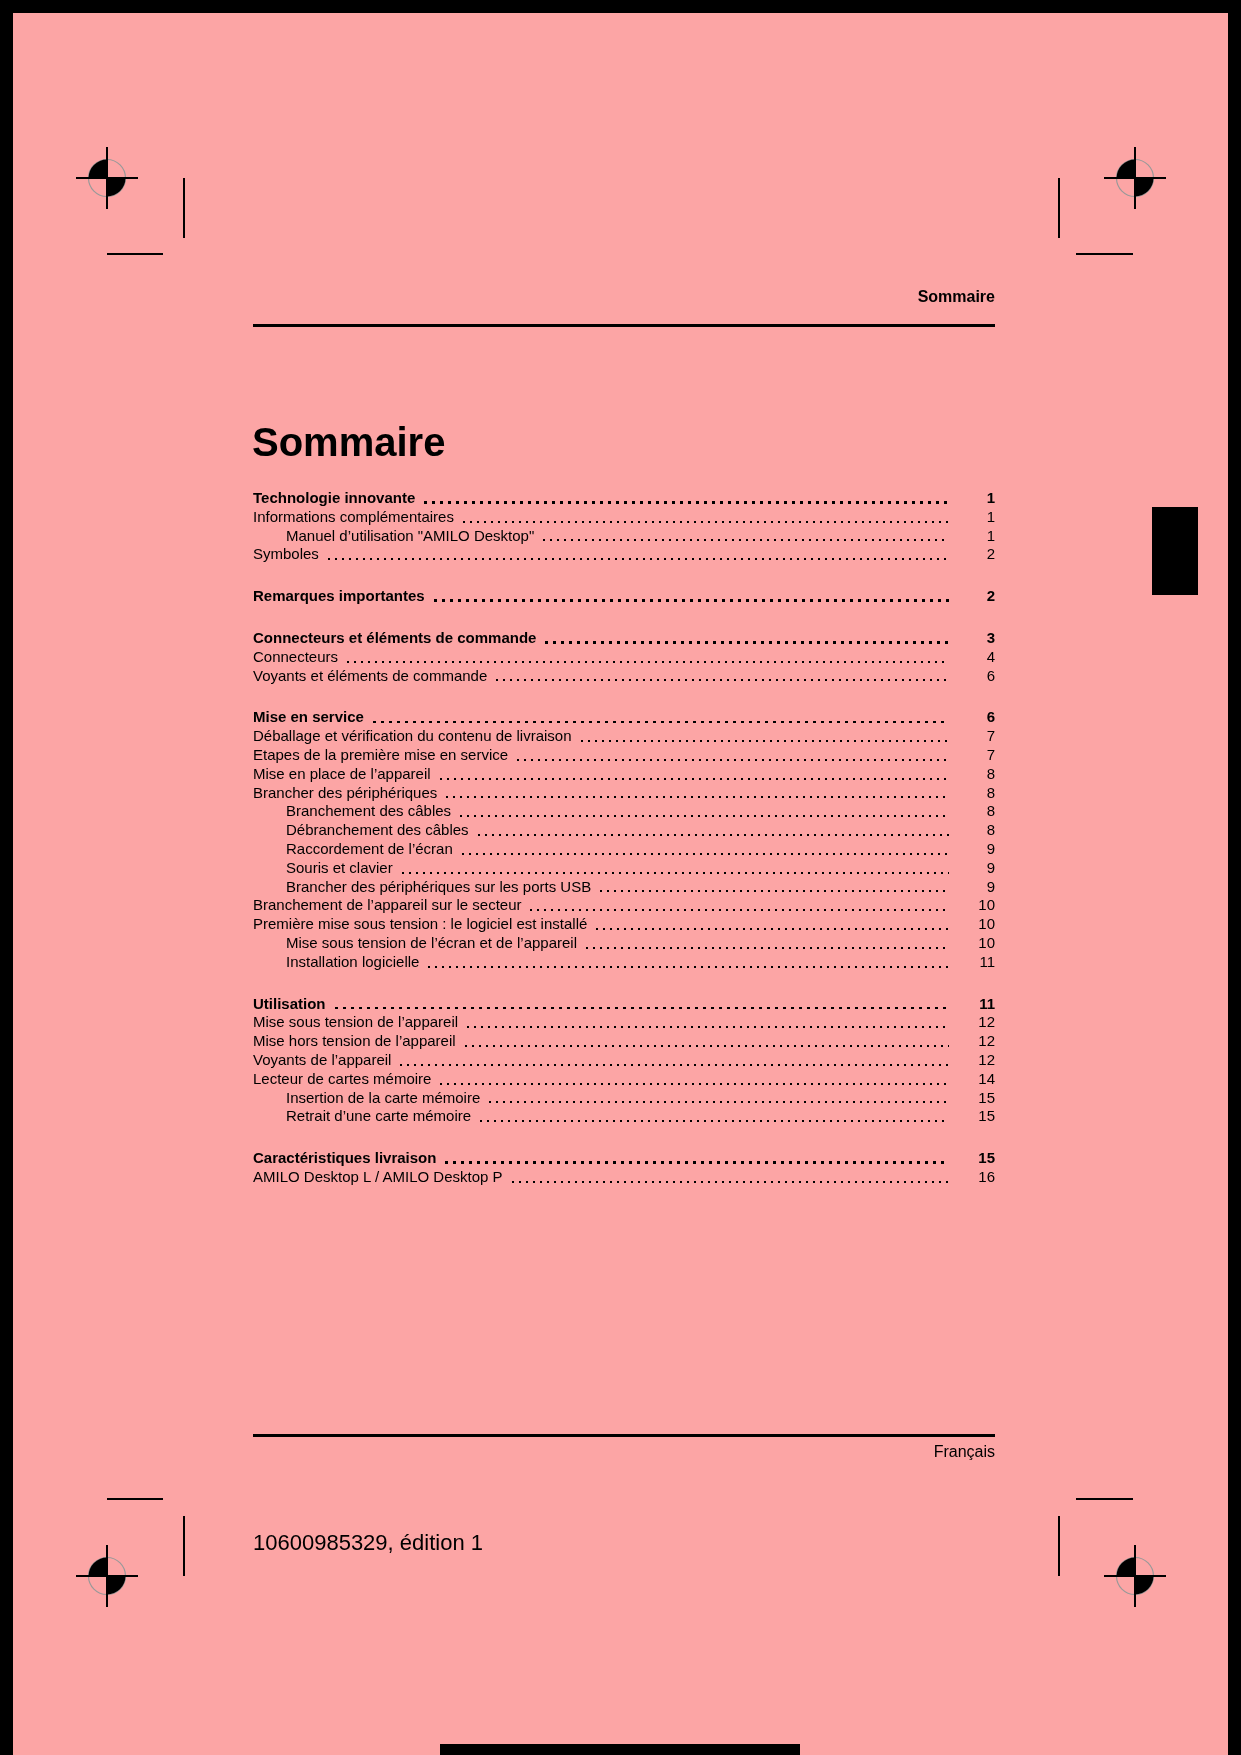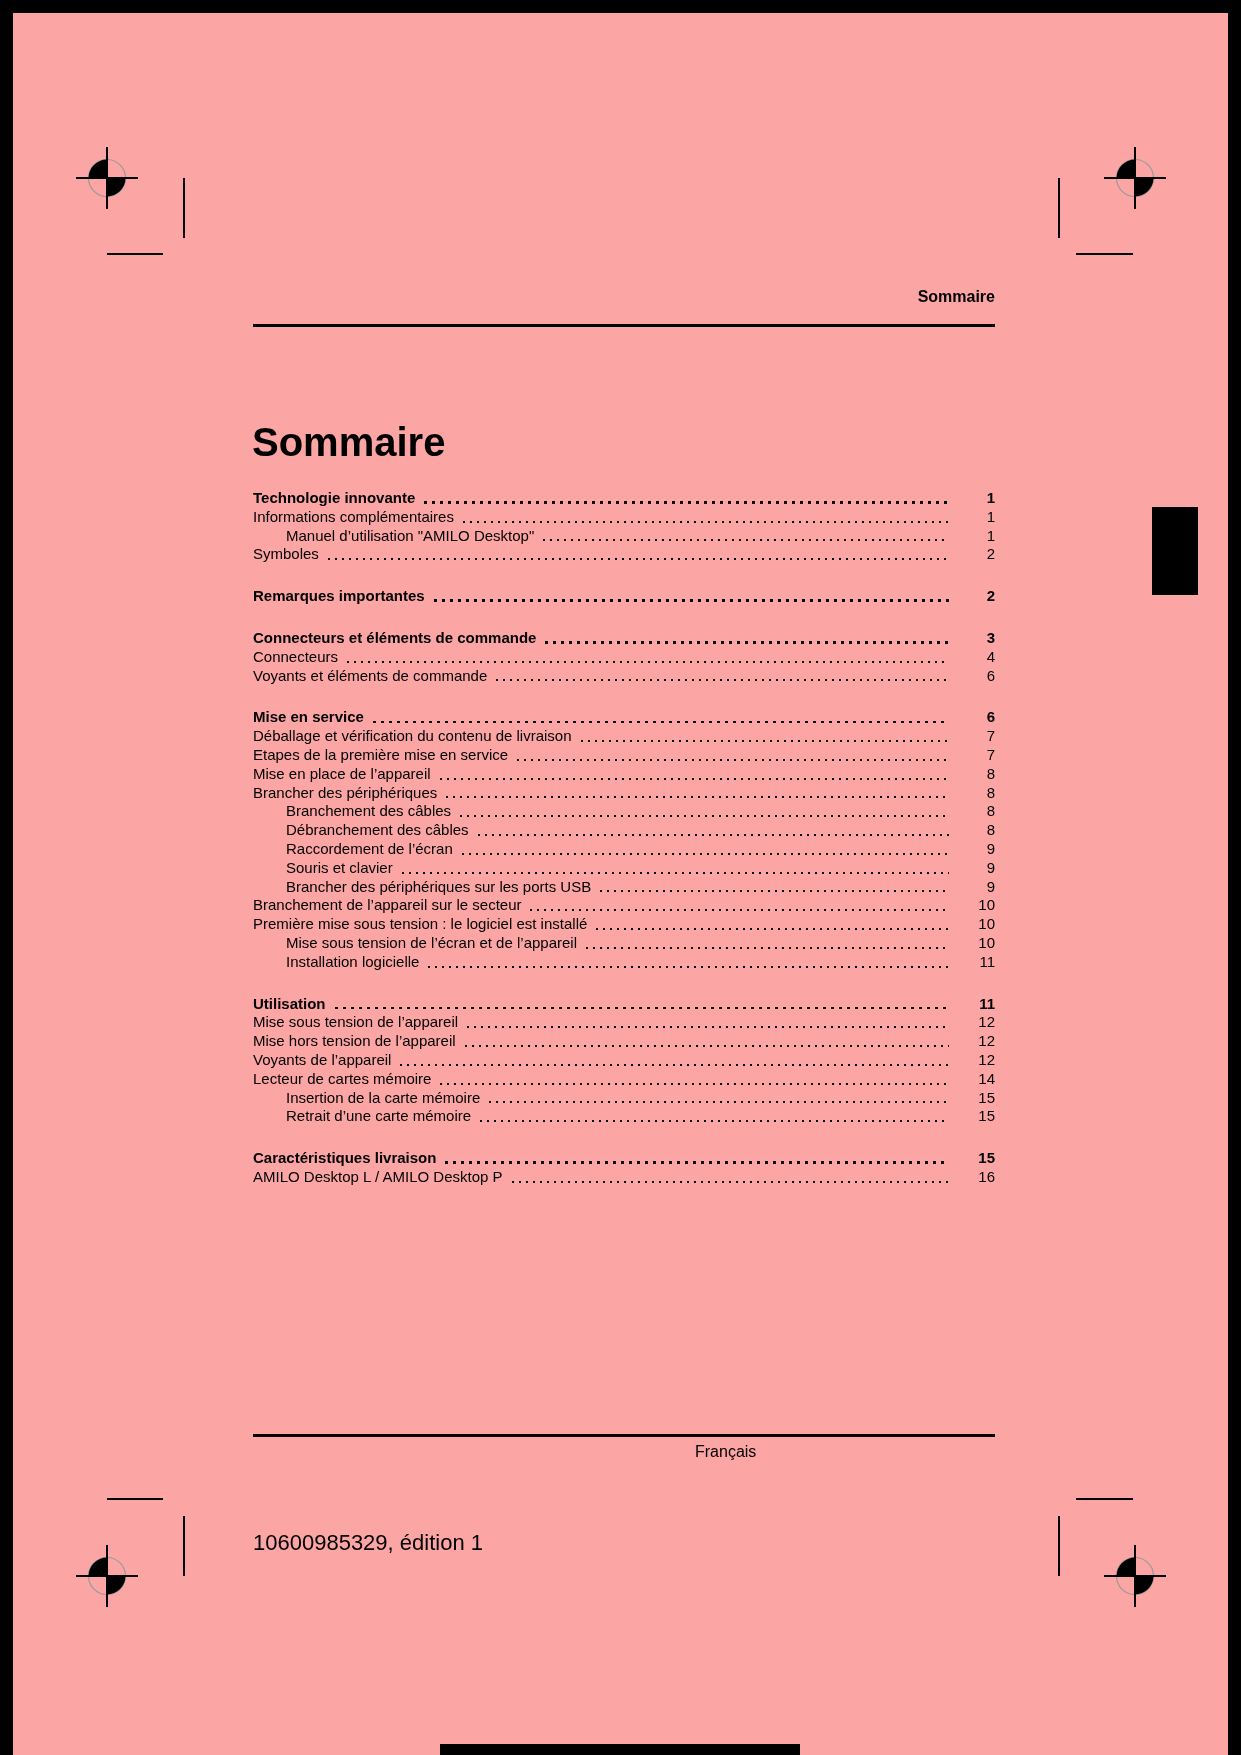--- a/index.html
+++ b/index.html
@@ -45,21 +45,21 @@
     background-image:repeating-linear-gradient(to right,#000 0,#000 2px,transparent 2px,transparent 7px);
   }
   .toc-row.bold .dots{
     height:2.6px;
     background-image:repeating-linear-gradient(to right,#000 0,#000 2.6px,transparent 2.6px,transparent 8px);
   }
   .toc-row .pagenum{width:36px;text-align:right;white-space:nowrap;}
   
   .footer-rule{position:absolute;left:253px;top:1434px;width:742px;height:3px;background:#000;}
   .footer-left{position:absolute;left:253px;top:1530px;font-size:22px;}
-  .footer-right{position:absolute;left:695px;top:1443px;width:300px;text-align:left;font-size:16px;}
+  .footer-right{position:absolute;left:695px;top:1443px;width:300px;text-align:right;font-size:16px;}
   
   .section-tab{position:absolute;left:1152px;top:507px;width:46px;height:88px;background:#000;}
 </style>
 </head>
 <body>
 
 <div class="page">
 
   <div class="bar bar-top"></div>
   <div class="bar bar-left"></div>

